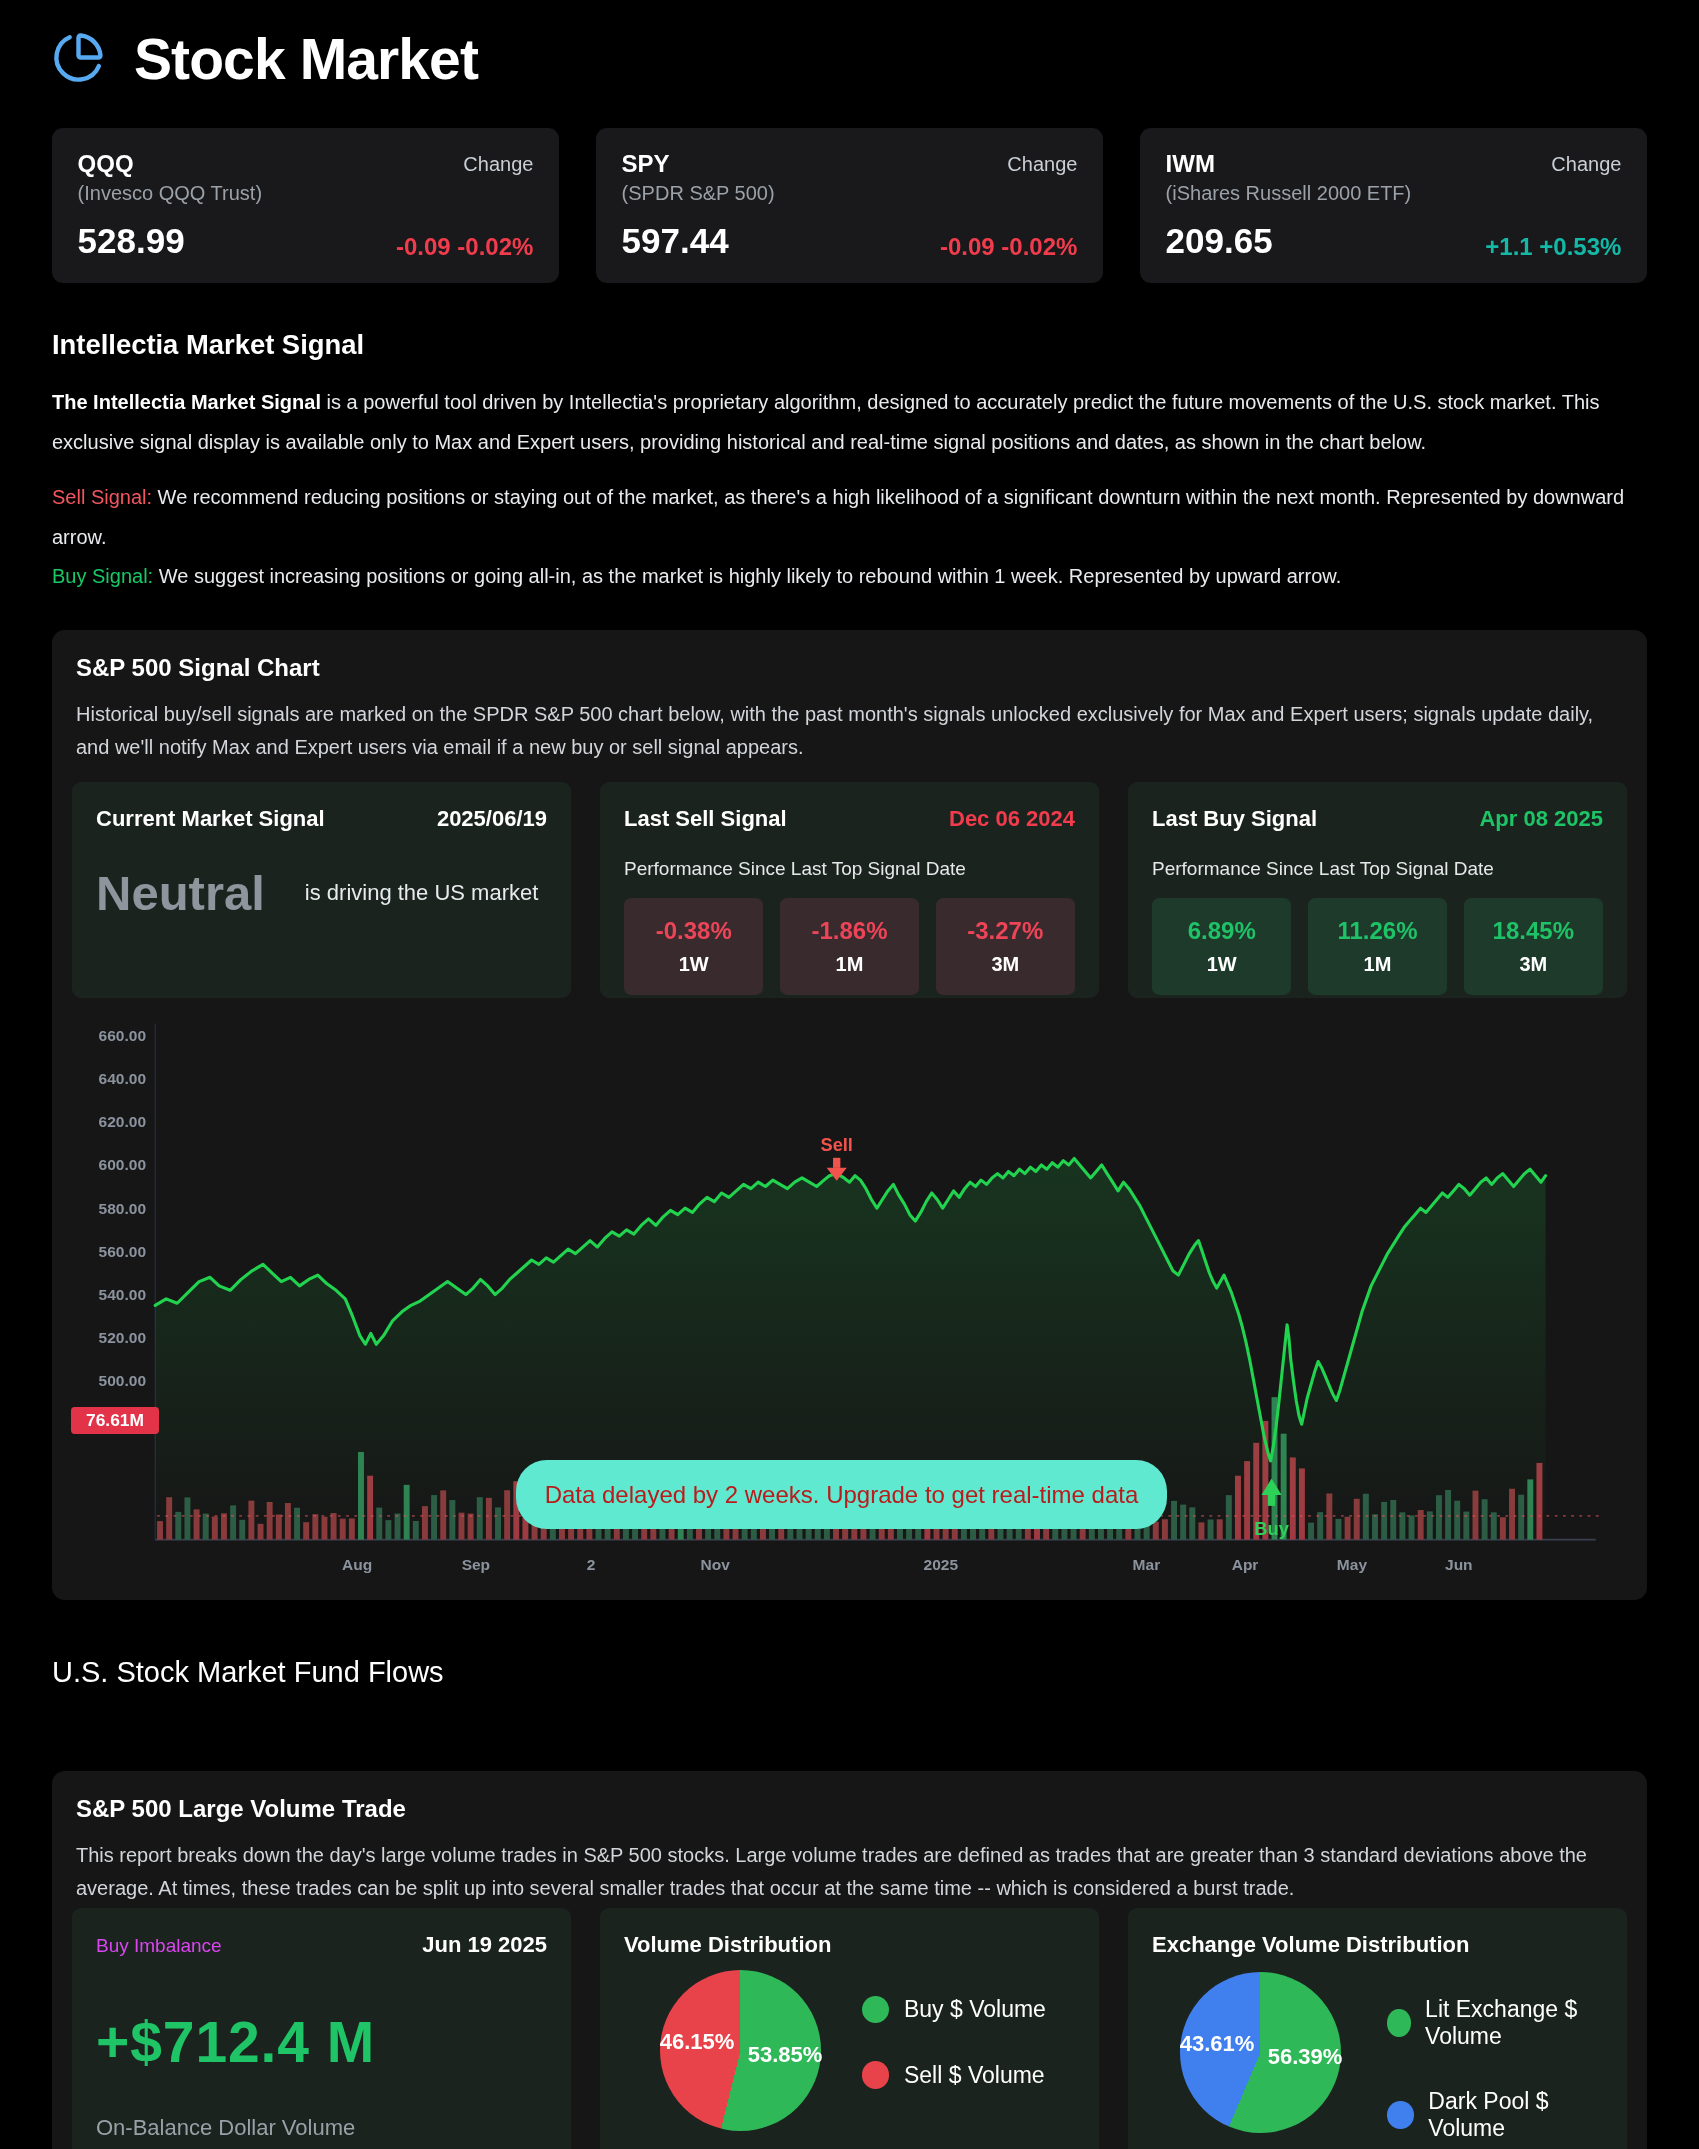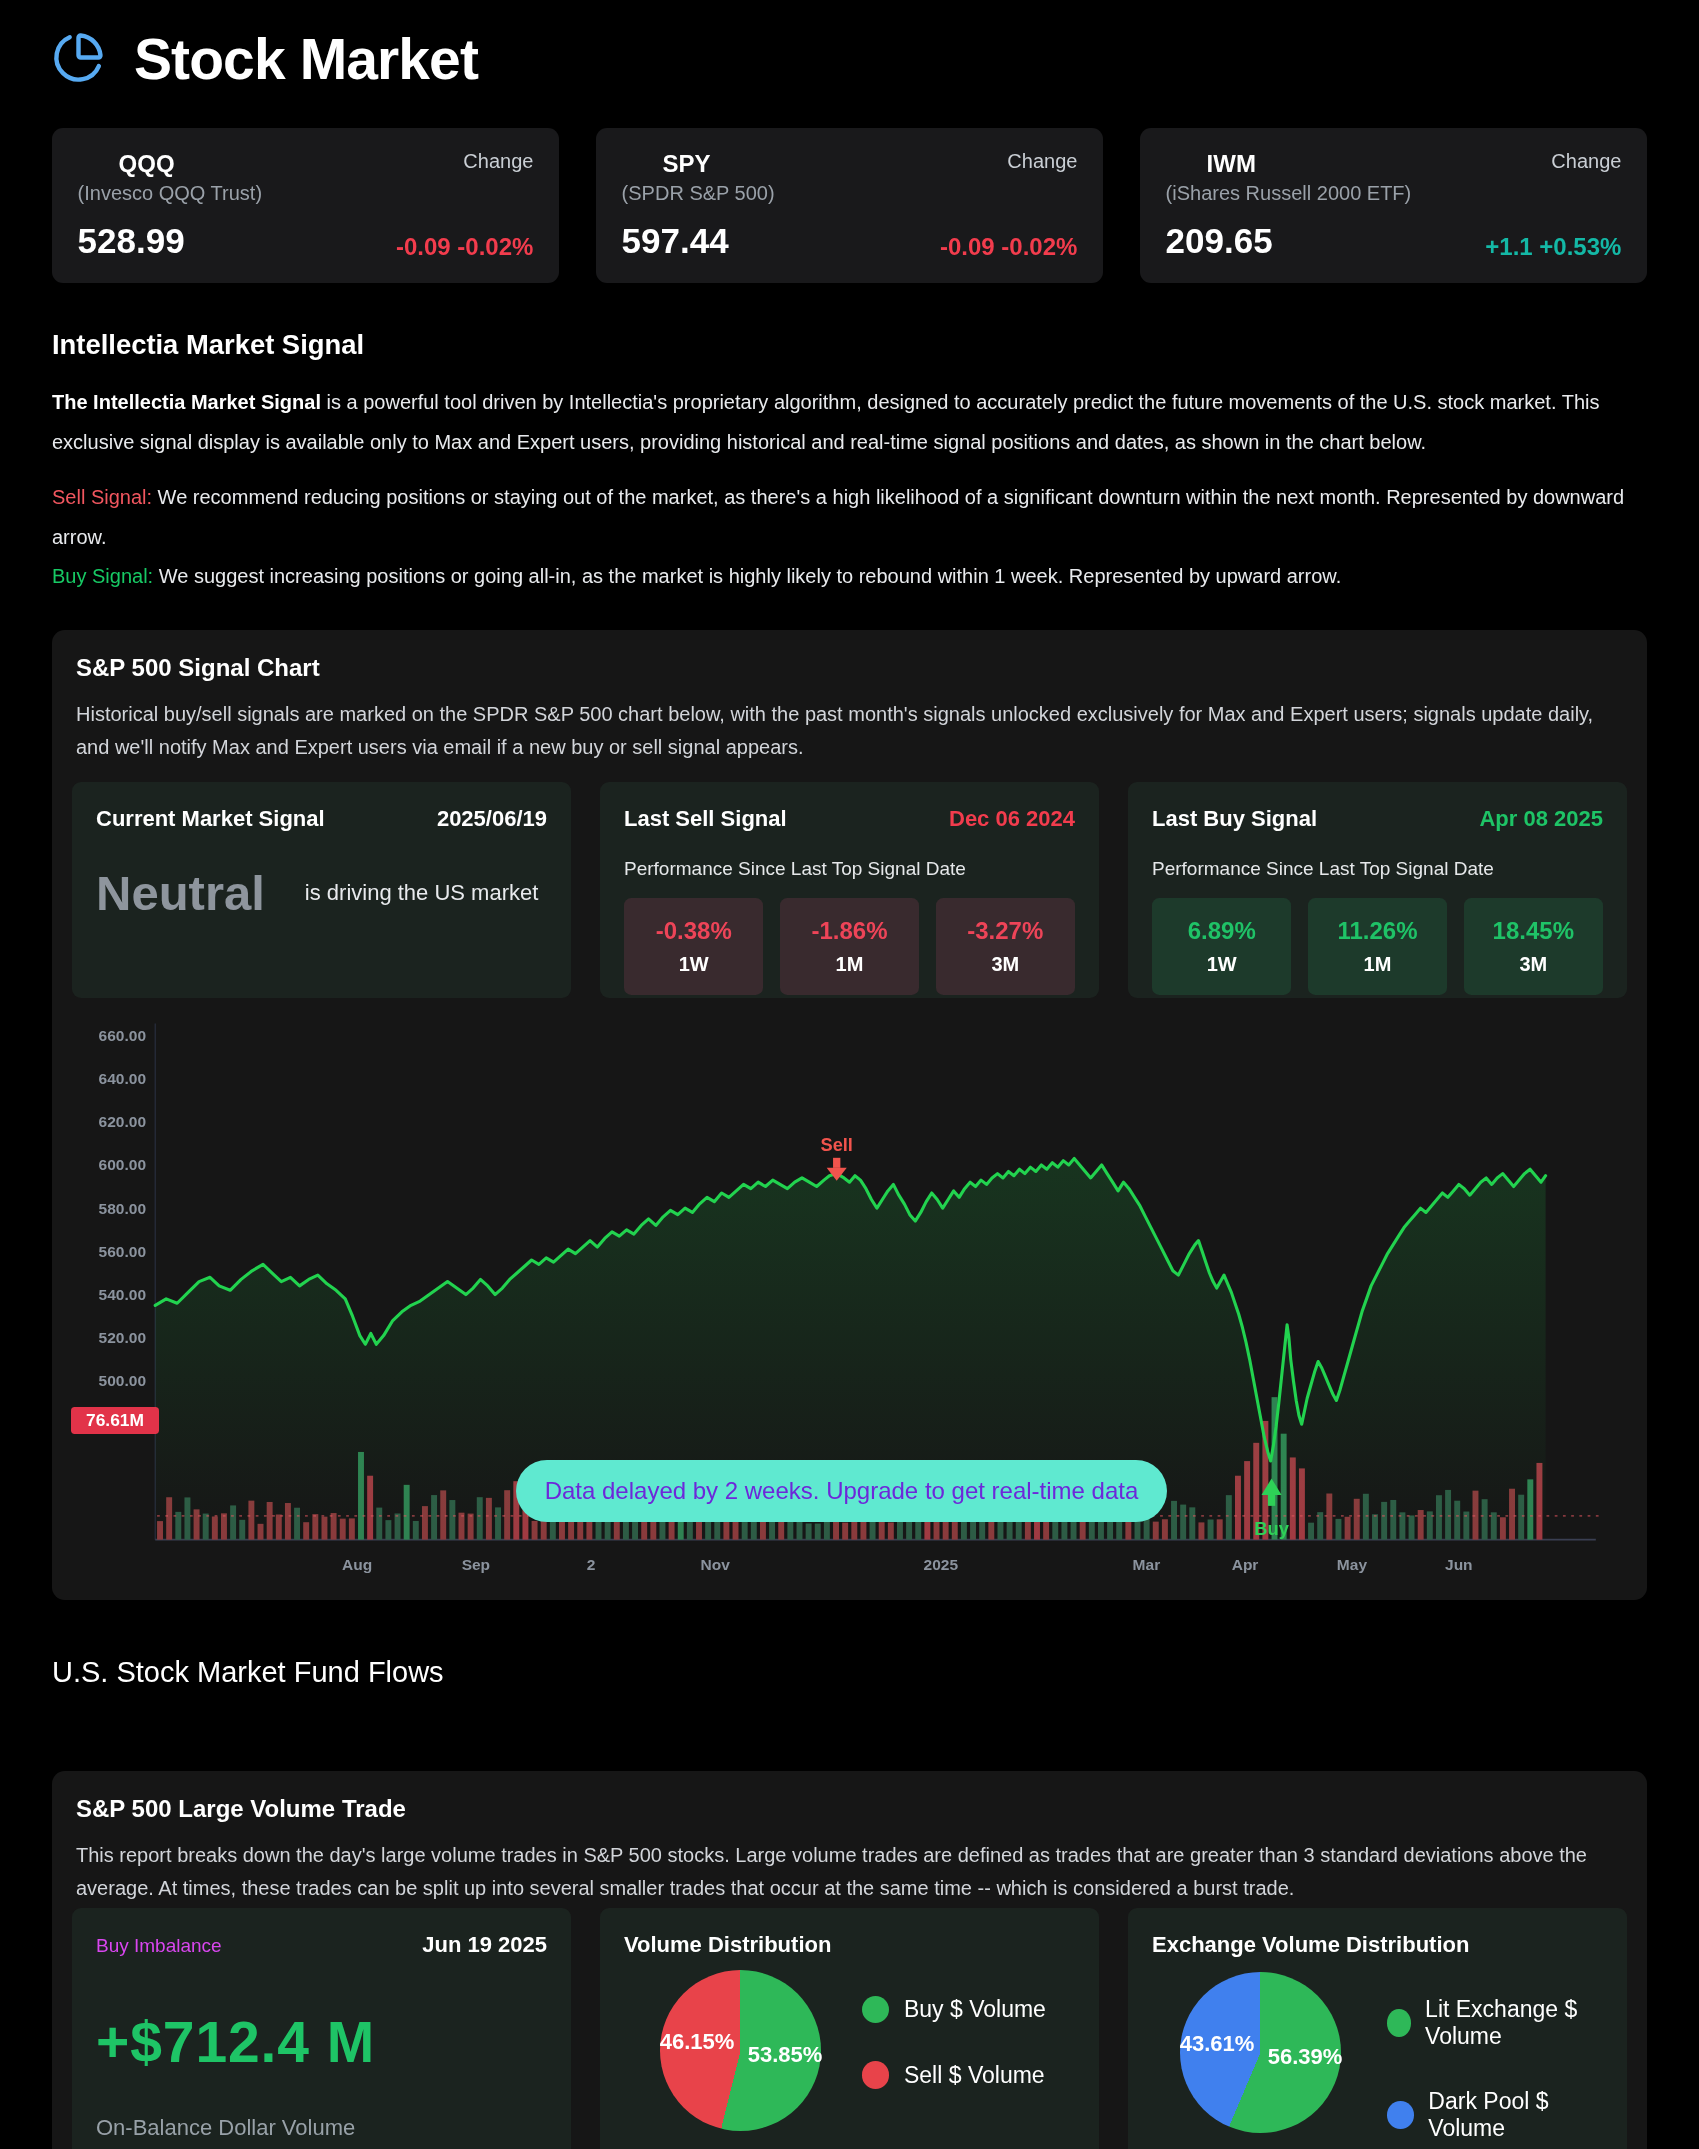--- a/index.html
+++ b/index.html
@@ -8,21 +8,21 @@
 
   
   .app-header { position:absolute; left:52px; top:25.6px; display:flex; align-items:center; gap:29px; }
   .app-header svg { width:53px; height:53px; }
   .page-title { font-size:57px; font-weight:bold; letter-spacing:-0.9px; color:#fff; }
 
   
   .ticker-row { position:absolute; left:52px; top:128px; width:1595px; display:flex; gap:37px; }
   .ticker-card { flex:1; height:155px; background:#19191b; border-radius:11px; padding:22px 25.6px;
                  display:flex; flex-direction:column; justify-content:space-between; }
-  .t-top { display:flex; justify-content:space-between; align-items:flex-start;margin-left:41px; }
+  .t-top { display:flex; justify-content:space-between; align-items:center; }
   .t-symbol { font-size:24px; font-weight:bold; color:#fff; }
   .t-change-label { font-size:20px; color:#c9ced4; }
   .t-sub { font-size:20px; color:#9aa1a9; margin-top:-12.8px; }
   .t-bottom { display:flex; justify-content:space-between; align-items:flex-end; }
   .t-price { font-size:35px; font-weight:bold; color:#fff; }
   .t-change { font-size:24px; font-weight:bold; }
   .t-change.down { color:#f23c4d; }
   .t-change.up { color:#14b8a6;text-align:right; }
 
   
@@ -58,22 +58,22 @@
   .stat-box.sell { background:#392a2e; }
   .stat-box.buy { background:#1d3a2b; }
   .stat-value { font-size:24px; font-weight:bold; }
   .stat-box.sell .stat-value { color:#ee4458; }
   .stat-box.buy .stat-value { color:#1fc267; }
   .stat-label { font-size:20px; color:#fff; font-weight:bold; }
 
   .chart-svg { position:absolute; left:0; top:388px; width:1595px; height:582px; }
   .vol-badge { position:absolute; left:19px; top:777px; width:88px; height:27.4px; background:#e23349; border-radius:3.7px;
                color:#fff; font-size:17.4px; font-weight:bold; display:flex; align-items:center; justify-content:center; }
-  .chart-tooltip { position:absolute; left:464px; top:830px; width:651px; height:62px; background:#5fe9d0; border-radius:31px;
-                   display:flex; align-items:center; justify-content:center; font-size:24px; font-weight:500; color:#6d28d9; }
+  .chart-tooltip { position:absolute; left:464px; top:830px; width:651px; height:69px; background:#5fe9d0; border-radius:31px;
+                   display:flex; align-items:center; justify-content:center; font-size:24px; font-weight:500; color:#b91c1c; }
 
   
   .ff-heading { position:absolute; left:52px; top:1656px; font-size:29px; font-weight:500; color:#fff; }
   .panel-2 { top:1771px; height:484px; overflow:hidden; }
   .ff-cards { position:absolute; left:20px; right:20px; top:137px; display:flex; gap:29px; }
   .ff-card { flex:1; height:274px; background:#1b231f; border-radius:9.1px; padding:24px; position:relative; }
   .bi-head { display:flex; justify-content:space-between; align-items:baseline; }
   .bi-title { font-size:19px; font-weight:normal; color:#d946ef; }
   .bi-date { font-size:22px; font-weight:bold; color:#fff; }
   .bi-value { font-size:57px; font-weight:bold; color:#1ec466; margin-top:51px; letter-spacing:0.9px; }

